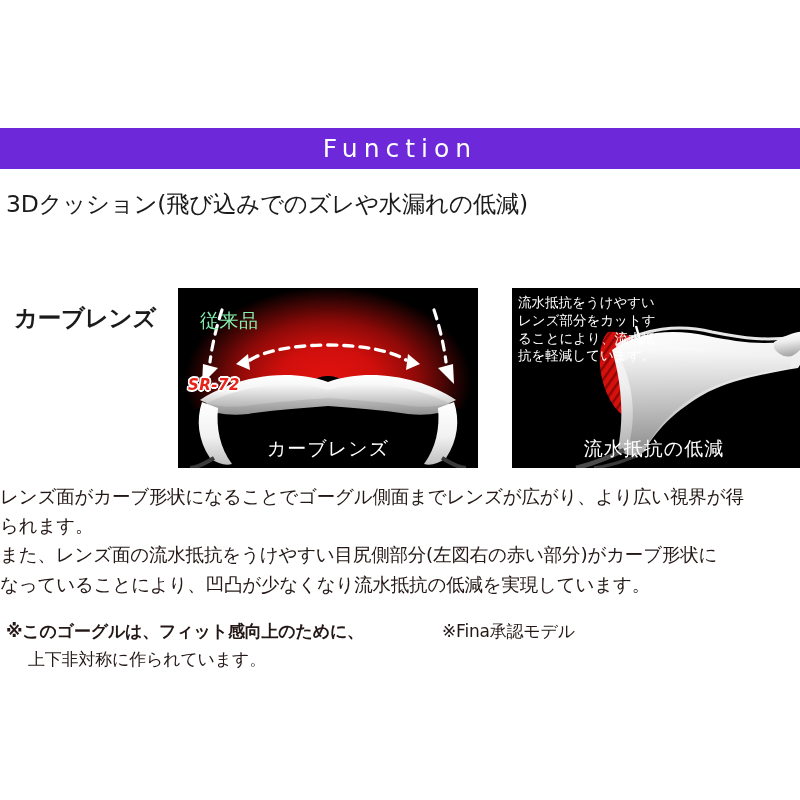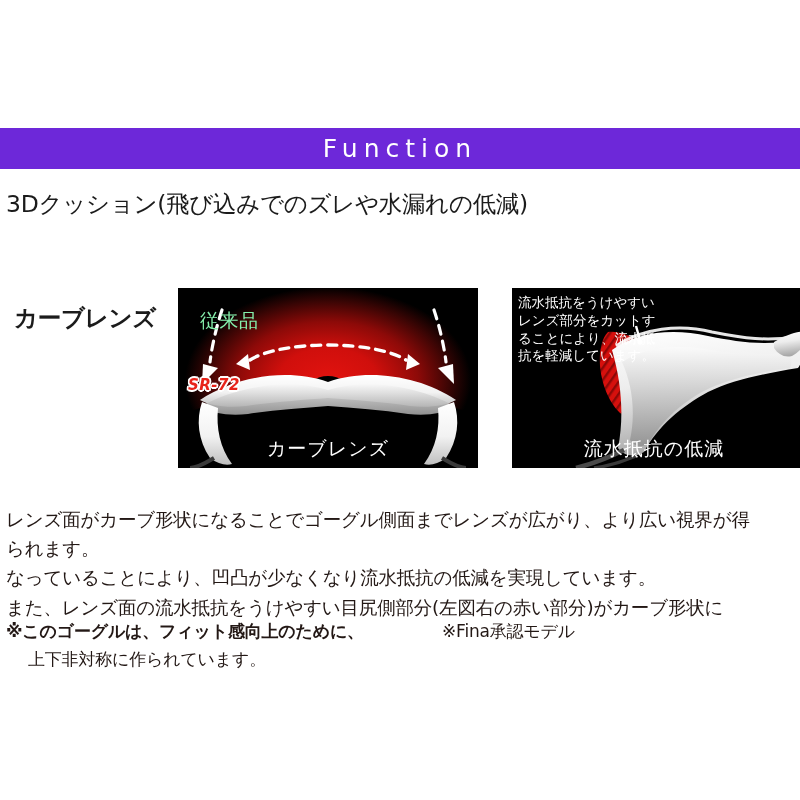--- a/index.html
+++ b/index.html
@@ -152,28 +152,27 @@
     width: 150px;
     color: #ffffff;
     font-size: 13.5px;
     line-height: 1.32;
     z-index: 7;
   }
 
   
   .body-copy {
     position: absolute;
-    left: 6px;
+    left: 0;
     top: 482px;
     width: 790px;
     font-size: 18.5px;
     line-height: 1.58;
     color: #231815;
     letter-spacing: -0.2px;
-    margin-top: 23px;
   }
   .body-copy p {
     margin: 0;
     white-space: nowrap;
   }
 
   
   .footnotes {
     position: absolute;
     left: 6px;
@@ -304,22 +303,22 @@
       </svg>
 
       <div class="right-text">流水抵抗をうけやすいレンズ部分をカットすることにより、流水抵抗を軽減しています。</div>
       <div class="panel-caption">流水抵抗の低減</div>
     </div>
   </div>
 
   <div class="body-copy">
     <p>レンズ面がカーブ形状になることでゴーグル側面までレンズが広がり、より広い視界が得</p>
     <p>られます。</p>
+    <p>また、レンズ面の流水抵抗をうけやすい目尻側部分(左図右の赤い部分)がカーブ形状に</p>
     <p>なっていることにより、凹凸が少なくなり流水抵抗の低減を実現しています。</p>
-    <p>また、レンズ面の流水抵抗をうけやすい目尻側部分(左図右の赤い部分)がカーブ形状に</p>
   </div>
 
   <div class="footnotes">
     <div class="note-row">
       <div class="note-left">※このゴーグルは、フィット感向上のために、</div>
       <div class="note-right">※Fina承認モデル</div>
     </div>
     <div class="note-indent">上下非対称に作られています。</div>
   </div>
 

